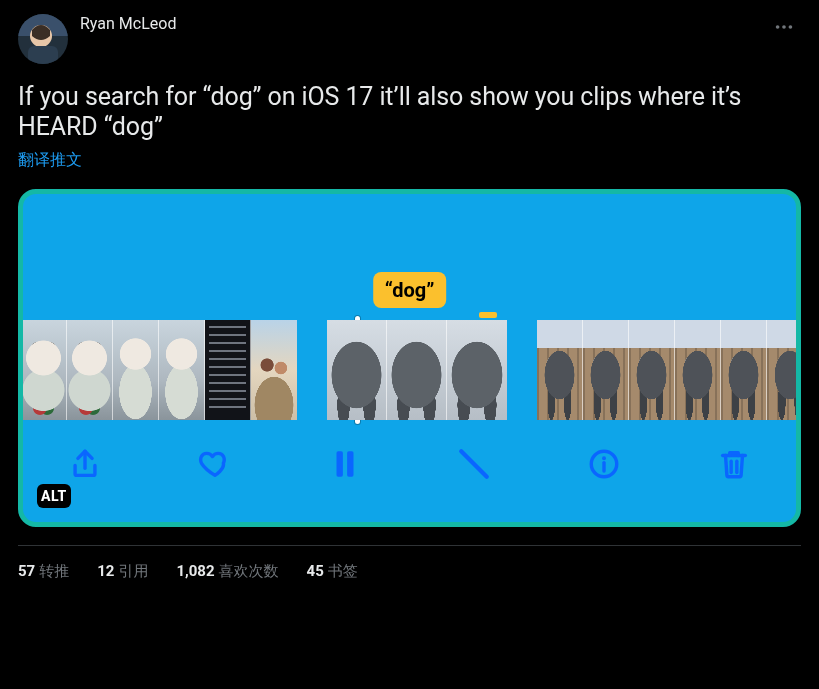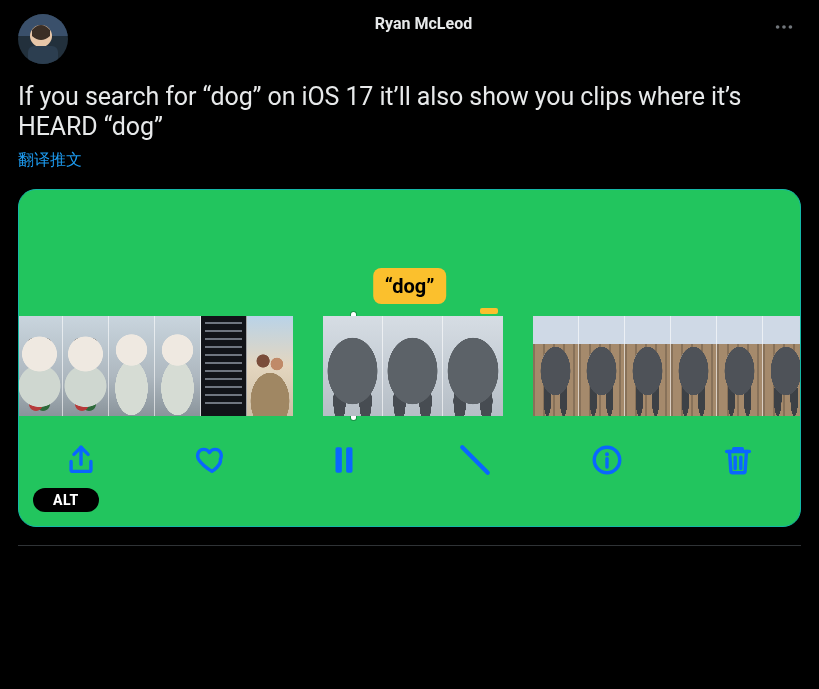--- a/index.html
+++ b/index.html
@@ -4,28 +4,28 @@
 <style>
   * { box-sizing: border-box; margin: 0; padding: 0; }
   html, body { width: 819px; height: 689px; background: #000; overflow: hidden; }
   body { font-family: -apple-system, BlinkMacSystemFont, "Segoe UI", Roboto, Helvetica, Arial, sans-serif; color: #e7e9ea; }
 
   .tweet { padding: 14px 18px 12px 18px; }
   .header { display: flex; align-items: flex-start; }
   .avatar { width: 50px; height: 50px; border-radius: 50%; overflow: hidden; flex: 0 0 auto; }
   .avatar svg { width: 100%; height: 100%; display: block; }
   .names { margin-left: 12px; flex: 1 1 auto; }
-  .display-name { font-weight: 700; font-size: 16px; line-height: 20px; color: #e7e9ea; text-align: center; }
+  .display-name { font-weight: 400; font-size: 16px; line-height: 20px; color: #e7e9ea; }
   .username { font-size: 16px; line-height: 20px; color: #71767b; margin-top: 1px; }
   .more { color: #71767b; font-size: 16px; padding: 6px; margin-top: -4px; }
 
   .tweet-text { margin-top: 18px; font-size: 25px; line-height: 30px; color: #e7e9ea; font-weight: 400; letter-spacing: -0.1px; }
   .translate { margin-top: 8px; font-size: 16px; color: #1d9bf0; }
 
-  .media-card { margin-top: 18px; background: #22c55e; border-radius: 18px; overflow: hidden; position: relative; height: 338px; width: 100%; border: 1px solid #14b8a6; }
+  .media-card { margin-top: 18px; background: #0ea5e9; border-radius: 18px; overflow: hidden; position: relative; height: 338px; width: 100%; border: 5px solid #14b8a6; }
   .media-top { height: 114px; position: relative; }
   .speech-tag { position: absolute; left: 50%; transform: translateX(-50%); bottom: 0; background: #fbc02d; color: #000; font-weight: 700; font-size: 20px; padding: 6px 12px; border-radius: 8px; }
   .speech-tick { position: absolute; left: 59%; top: 118px; width: 18px; height: 6px; background: #fbc02d; border-radius: 2px; }
 
   .timeline { display: flex; align-items: stretch; height: 100px; padding: 0; gap: 30px; margin-top: 12px; }
   .clip-group { display: flex; height: 100%; }
   .clip-group.first { margin-left: -2px; }
   .clip-group.last { margin-right: -2px; }
   .frame { height: 100%; width: 46px; background: #8d9aa0; border-right: 1px solid rgba(255,255,255,0.6); position: relative; overflow: hidden; }
   .frame:last-child { border-right: none; }
@@ -77,21 +77,21 @@
 
   .focus-group { position: relative; }
   .playhead { position:absolute; top:-4px; bottom:-4px; left:28px; width:5px; background:#fff; border-radius:3px; box-shadow:0 0 0 1px rgba(0,0,0,.25); }
 
   .toolbar { display:flex; justify-content:space-between; align-items:center; padding: 24px 34px 22px 34px; }
   .tb-btn { color:#0a66ff; width:56px; height:40px; display:flex; align-items:center; justify-content:center; }
   .tb-btn svg { width:34px; height:34px; stroke:#0a66ff; fill:none; stroke-width:2.4; stroke-linecap:round; stroke-linejoin:round; }
   .tb-btn.pause svg rect { fill:#0a66ff; stroke:none; }
   .tb-btn.info svg circle.outer { stroke:#0a66ff; }
 
-  .alt-badge { position:absolute; left:14px; bottom:14px; background:#000; color:#fff; font-size:14px; font-weight:800; padding:4px 20px; border-radius:12px; letter-spacing:.5px; }
+  .alt-badge { position:absolute; left:14px; bottom:14px; background:#000; color:#fff; font-size:14px; font-weight:800; padding:4px 4px; border-radius:6px; letter-spacing:.5px; }
 
   .meta { margin-top: 16px; font-size:16px; color:#71767b; }
   .meta .dot { margin: 0 4px; }
   .meta .views-num { color:#e7e9ea; font-weight:700; }
 
   .divider { height:1px; background:#2f3336; margin: 18px 0 0 0; }
 
   .stats { display:flex; gap: 28px; padding-top: 16px; font-size:15px; color:#71767b; }
   .stats .num { color:#e7e9ea; font-weight:700; margin-right:4px; }
 </style>
@@ -198,14 +198,28 @@
         </svg>
       </div>
     </div>
 
     <div class="alt-badge">ALT</div>
   </div>
 
 
   <div class="divider"></div>
 
+  <div class="stats">
+    <div>
+      <span class="num">57</span><span>转推</span>
+    </div>
+    <div>
+      <span class="num">12</span><span>引用</span>
+    </div>
+    <div>
+      <span class="num">1,082</span><span>喜欢次数</span>
+    </div>
+    <div>
+      <span class="num">45</span><span>书签</span>
+    </div>
+  </div>
 
 </div>
 
 </body></html>

